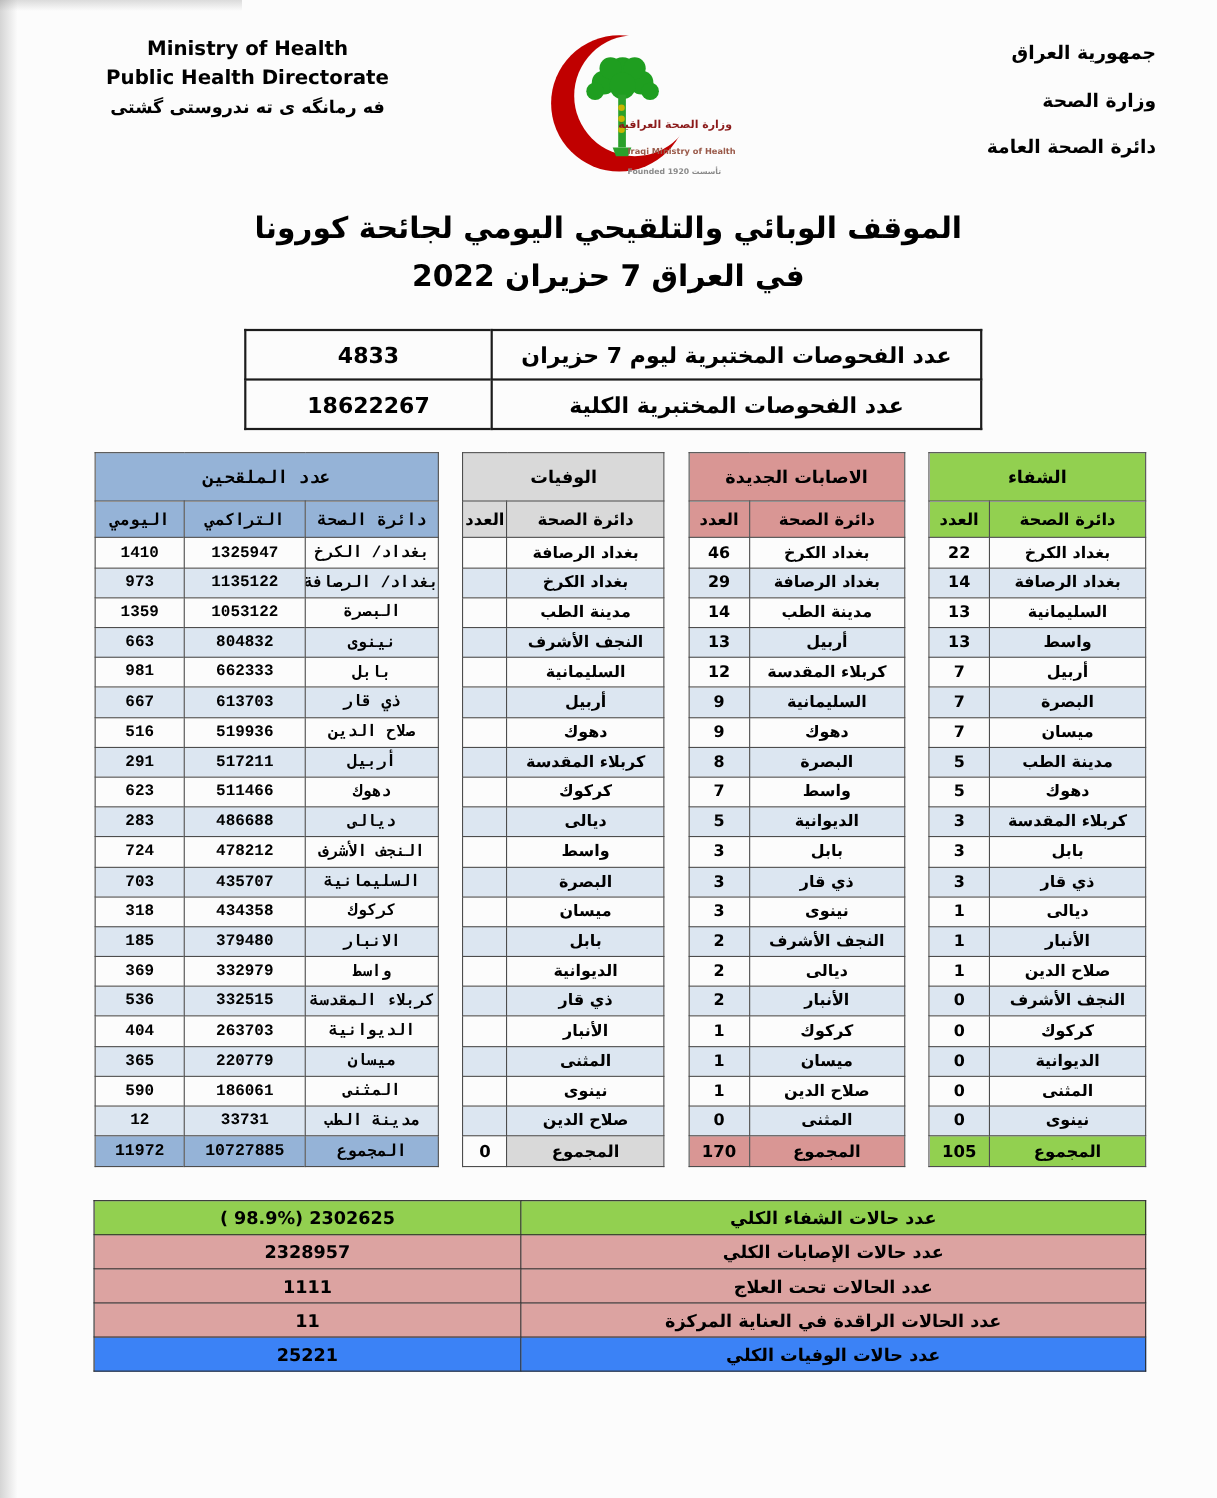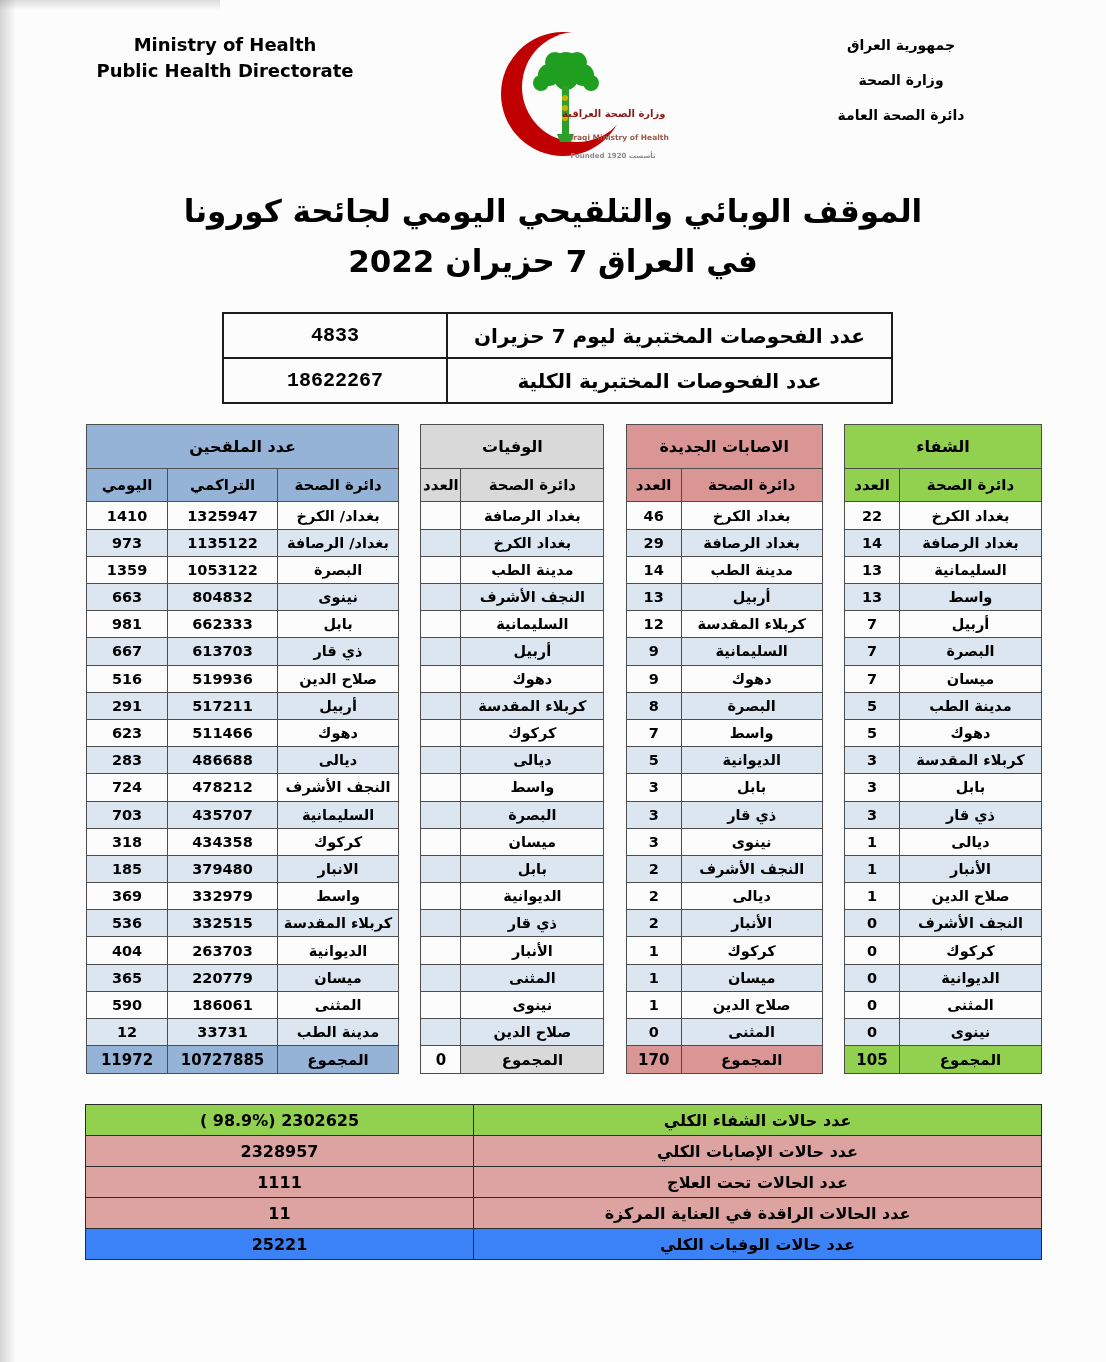--- a/index.html
+++ b/index.html
@@ -18,40 +18,40 @@
     background:linear-gradient(to left, rgba(110,110,110,0) 0%, rgba(110,110,110,0.28) 100%);
     pointer-events:none; }
   .edge-shade-top { position:absolute; top:0; left:0; width:220px; height:10px;
     background:linear-gradient(to bottom, rgba(120,120,120,0.25), rgba(120,120,120,0)); pointer-events:none; }
 
   .page { padding:12px 0 0 0; }
 
   
   .hdr { display:flex; justify-content:space-between; align-items:flex-start;
          padding:8px 55px 0 60px; height:160px; }
-  .hdr-ar { width:300px; text-align:center; font-size:14px; line-height:2.5; margin-top:8px; }
+  .hdr-ar { width:300px; font-size:17px; line-height:2.5; margin-top:8px; }
   .hdr-en { width:330px; text-align:center; font-size:18px; line-height:1.45; margin-top:12px; direction:ltr; }
   .hdr-en .ku { font-size:16px; direction:rtl; margin-top:2px; }
 
   .logo { position:relative; width:190px; height:155px; flex:none; }
   .logo svg { position:absolute; top:0; right:15px; }
   .logo-texts { position:absolute; top:88px; right:0; width:95px; text-align:left; direction:rtl; }
   .logo-ar { color:#8B1A1A; font-size:10px; white-space:nowrap; }
   .logo-en { color:#9a5a4a; font-size:7.5px; direction:ltr; white-space:nowrap; margin-top:14px; }
   .logo-founded { color:#8a8a8a; font-size:7px; direction:ltr; white-space:nowrap; margin-top:10px; }
 
   
-  .title { text-align:center; font-size:31px; line-height:1.62; margin-top:14px; }
+  .title { text-align:center; font-size:27px; line-height:1.62; margin-top:14px; }
 
   
   .tests { width:667px; margin:26px auto 0 auto; margin-left:86px; margin-right:213px;
            border-collapse:collapse; table-layout:fixed; }
   .tests td { border:2.5px solid #1c1c1c; height:45px; text-align:center; font-size:20px; background:#FCFCFC; }
   .tests .lbl { width:445px; }
-  .tests .val { width:224px; direction:ltr;font-family:Liberation Mono, monospace; }
+  .tests .val { width:224px; direction:ltr; }
 
   
   .main-wrap { width:956px; margin:20px 64px 0 86px; display:flex; justify-content:space-between; }
   table.sec { border-collapse:collapse; table-layout:fixed; flex:none; }
   table.sec th, table.sec td { border:1px solid #4d4d4d; text-align:center; overflow:hidden; white-space:nowrap; }
   table.sec thead tr.sec-title th { height:44px; font-size:16px; }
   table.sec thead tr.sec-cols  th { height:33px; font-size:15px; }
   table.sec tbody td { height:27.2px; font-size:14.5px; background:#FCFCFC; }
   table.sec tbody tr:nth-child(even) td { background:#DCE6F1; }
   table.sec tfoot td { height:28px; font-size:15px; }
@@ -63,21 +63,21 @@
 
   .t-cases { width:196px; }
   .t-cases col.c-name{width:141px;} .t-cases col.c-val{width:55px;}
   .t-cases thead th, .t-cases tfoot td { background:#D99694; }
 
   .t-deaths { width:183px; }
   .t-deaths col.c-name{width:143px;} .t-deaths col.c-val{width:40px;}
   .t-deaths thead th, .t-deaths tfoot td { background:#D9D9D9; }
   .t-deaths tfoot td.num { background:#FCFCFC; }
 
-  .t-vacc { width:312px; }
+  .t-vacc { width:312px;font-family:Liberation Mono, monospace; }
   .t-vacc col.c-name{width:121px;} .t-vacc col.c-cum{width:110px;} .t-vacc col.c-daily{width:81px;}
   .t-vacc thead th, .t-vacc tfoot td { background:#95B3D7; }
 
   
   .summary { width:956px; margin:30px 64px 0 86px; border-collapse:collapse; table-layout:fixed; }
   .summary td { border:1.5px solid #2b2b2b; height:31px; text-align:center; font-size:16px; }
   .summary col.c-lbl{width:568px;} .summary col.c-val{width:388px;}
   .summary tr.green td { background:#92D050; }
   .summary tr.pink  td { background:#DCA3A1; }
   .summary tr.tan   td { background:#3b82f6; }
@@ -124,20 +124,21 @@
       <div class="logo-texts">
         <div class="logo-ar">وزارة الصحة العراقية</div>
         <div class="logo-en">Iraqi Ministry of Health</div>
         <div class="logo-founded">Founded 1920 تأسست</div>
       </div>
     </div>
 
     <div class="hdr-en">
       <div>Ministry of Health</div>
       <div>Public Health Directorate</div>
+      <div class="ku">فه رمانگه ی ته ندروستی گشتی</div>
     </div>
   </div>
 
   <div class="title">
     <div>الموقف الوبائي والتلقيحي اليومي لجائحة كورونا</div>
     <div>في العراق  7 حزيران 2022</div>
   </div>
 
   <table class="tests">
     <tbody>

